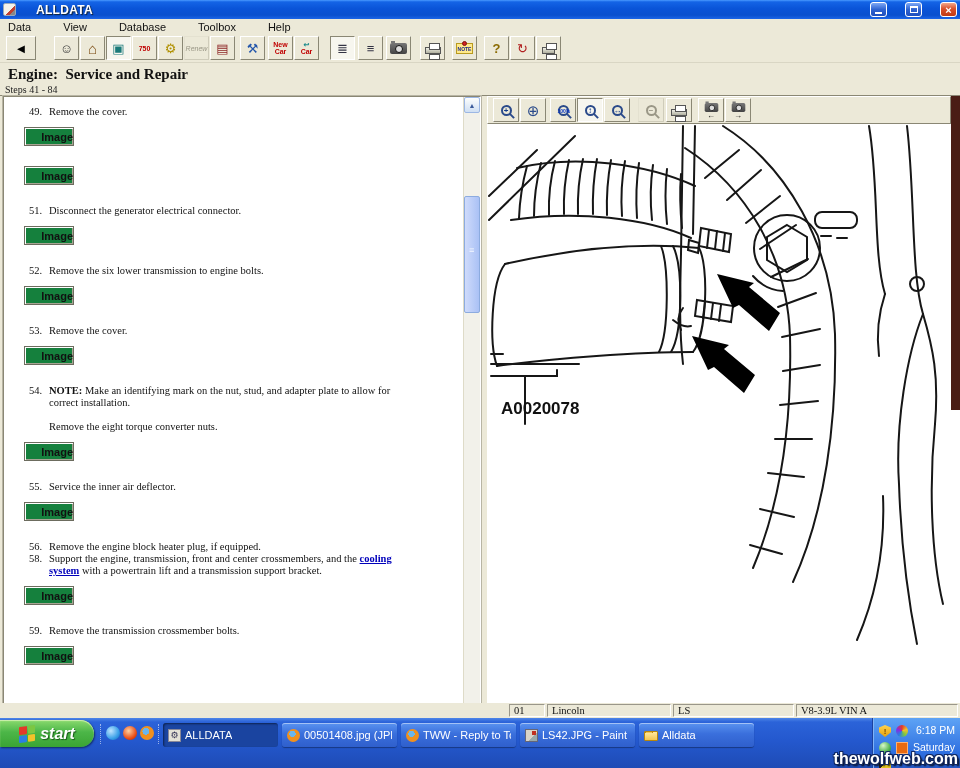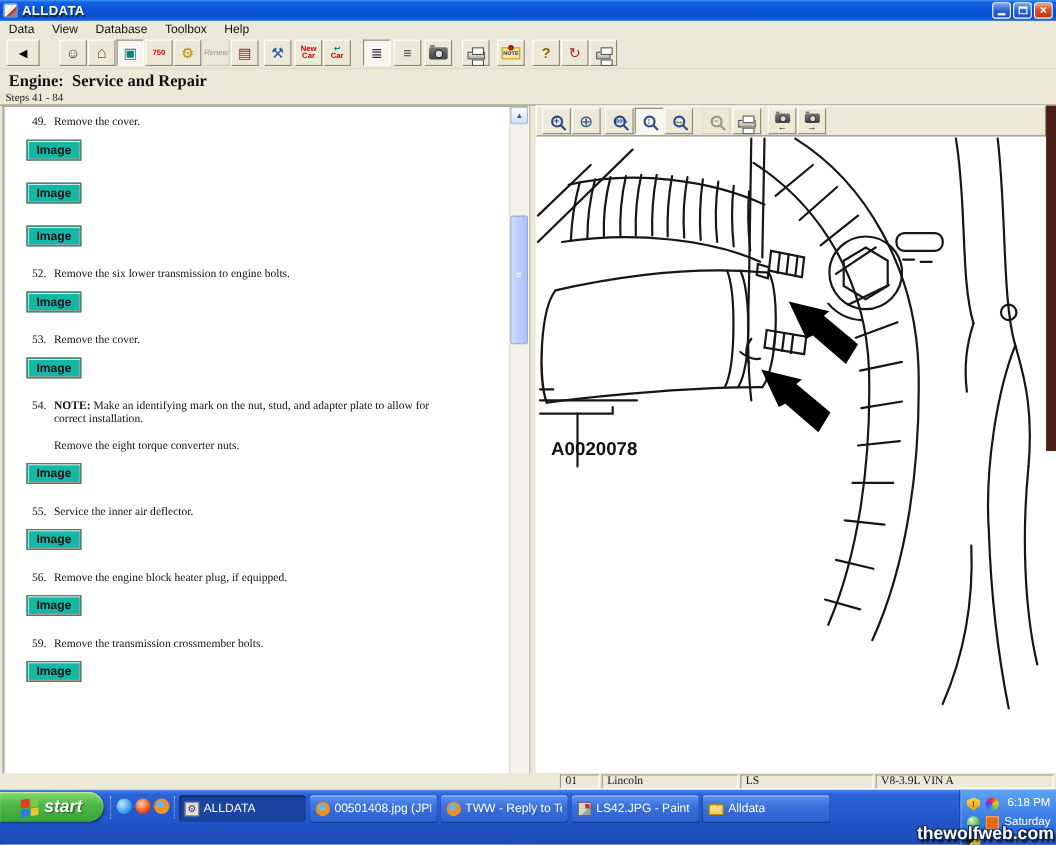--- a/index.html
+++ b/index.html
@@ -1,18 +1,18 @@
 <!DOCTYPE html>
 <html><head>
 <meta charset="utf-8">
 <style>
   * { margin:0; padding:0; box-sizing:border-box; }
   html,body { width:960px; height:768px; overflow:hidden; }
   body { font-family:"Liberation Sans", sans-serif; background:#ECE9D8; position:relative; }
-  .abs { position:absolute; }
+  .abs { position:absolute;gap:16px; }
 
   
   #titlebar { left:0; top:0; width:960px; height:19px;
     background:linear-gradient(180deg,#4A9AFF 0%,#1464E6 10%,#0A54D8 45%,#0A50CE 80%,#1C66E8 100%);
     display:flex; align-items:center; padding:0 3px; }
   #app-icon { width:13px; height:13px; border:1px solid #9ab;
     background:linear-gradient(135deg,#f4f2ea 0 55%,#c04030 55% 75%,#888 75%); border-radius:2px; }
   #titlebar .t { color:#fff; font-weight:bold; font-size:12px; margin-left:4px;
     text-shadow:1px 1px 1px #123; letter-spacing:.3px; flex:1; }
   .winbtn { width:17px; height:15px; margin-left:2px; border:1px solid #fff; border-radius:3px;
@@ -71,23 +71,23 @@
 
   
   #leftpanel { left:3px; top:96px; width:478px; height:758px; background:#fff;
     border:1px solid; border-color:#8a8774 #fff #fff #8a8774; outline:1px solid #b8b5a4; overflow:hidden; }
   #steps { position:absolute; left:0; top:0; right:17px; bottom:0; padding-top:9px;
     font-family:"Liberation Serif",serif; font-size:10.5px; line-height:12px; color:#111; }
   .stepblock { margin-bottom:20px; }
   .step { position:relative; padding:0 60px 0 45px; }
   .snum { position:absolute; left:25px; top:0; }
   .step-extra { padding:0 76px 0 45px; margin-top:12px; }
-  .imgbtn { display:block; margin:9px 0 0 20px; width:50px; height:19px; background:#14b8a6;
+  .imgbtn { display:block; margin:9px 0 0 20px; width:50px; height:19px; background:#15803d;
     border:1px solid #6c6c5e; box-shadow:inset 1px 1px 0 #fff, inset -1px -1px 0 #a8a594;
-    font-family:"Liberation Sans",sans-serif; font-weight:bold; font-size:11px; color:#111; text-align:center; }
+    font-family:"Liberation Sans",sans-serif; font-weight:bold; font-size:11px; color:#111; text-align:right; }
   .link { color:#0000BB; font-weight:bold; text-decoration:underline; cursor:pointer; }
   .tight { margin-bottom:0; }
 
   
   #vscroll { position:absolute; right:0; top:0; width:17px; height:100%; background:#f2f1ea;
     border-left:1px solid #dedbc8; }
   .sbtn { position:absolute; left:0; width:16px; height:16px; border:1px solid #9cb7e4; border-radius:2px;
     background:linear-gradient(#fdfefd,#cfdff3); color:#3a5a9a; font-size:7px;
     display:flex; align-items:center; justify-content:center; }
   #sthumb { position:absolute; left:0; top:99px; width:16px; height:117px; border:1px solid #8cabdf; border-radius:2px;
@@ -258,20 +258,21 @@
     <div class="stepblock">
       <div class="step"><span class="snum">49.</span><span>Remove the cover.</span></div>
       <button class="imgbtn">Image</button>
     </div>
 
     <div class="stepblock">
       <button class="imgbtn">Image</button>
     </div>
 
     <div class="stepblock">
+      <div class="step"><span class="snum">51.</span><span>Disconnect the generator electrical connector.</span></div>
       <button class="imgbtn">Image</button>
     </div>
 
     <div class="stepblock">
       <div class="step"><span class="snum">52.</span><span>Remove the six lower transmission to engine bolts.</span></div>
       <button class="imgbtn">Image</button>
     </div>
 
     <div class="stepblock">
       <div class="step"><span class="snum">53.</span><span>Remove the cover.</span></div>
@@ -284,20 +285,21 @@
       <button class="imgbtn">Image</button>
     </div>
 
     <div class="stepblock">
       <div class="step"><span class="snum">55.</span><span>Service the inner air deflector.</span></div>
       <button class="imgbtn">Image</button>
     </div>
 
     <div class="stepblock">
       <div class="step tight"><span class="snum">56.</span><span>Remove the engine block heater plug, if equipped.</span></div>
+      <div class="step"><span class="snum">58.</span><span>Support the engine, transmission, front and center crossmembers, and the </span><a class="link">cooling system</a><span> with a powertrain lift and a transmission support bracket.</span></div>
       <button class="imgbtn">Image</button>
     </div>
 
     <div class="stepblock">
       <div class="step"><span class="snum">59.</span><span>Remove the transmission crossmember bolts.</span></div>
       <button class="imgbtn">Image</button>
     </div>
 
   </div>
 

